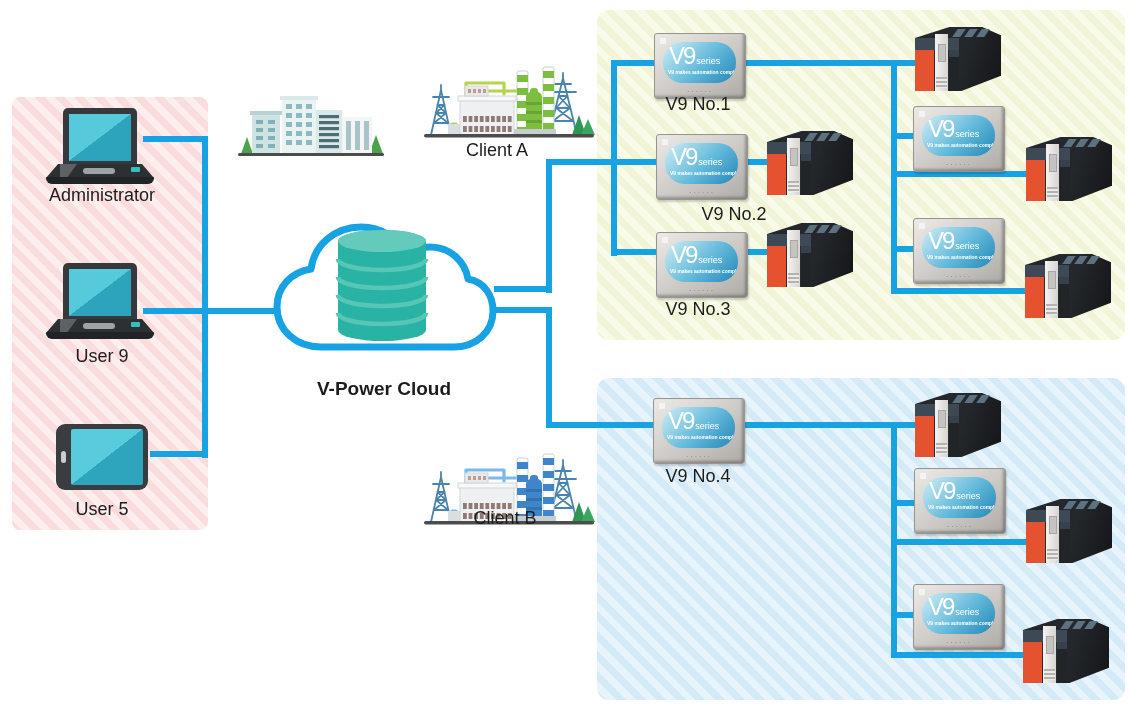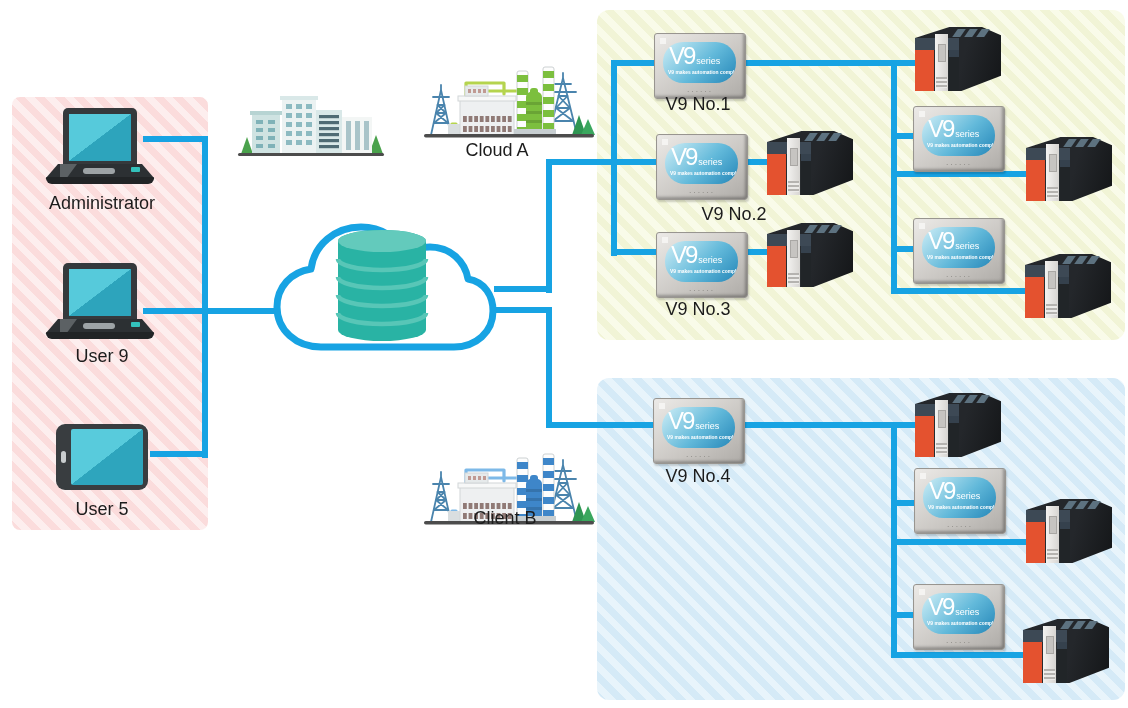--- a/index.html
+++ b/index.html
@@ -538,23 +538,24 @@
         <div class="plc-module">
           <i class="plc-slot"></i>
           <i class="plc-vent"></i>
         </div>
         <div class="plc-dark">
           <div class="plc-dtop"></div>
         </div>
       </div>
     </div>
 
-  <div class="lbl" style="left:32px;top:192px;width:140px">Administrator</div>
+  <div class="lbl" style="left:32px;top:184px;width:140px">Administrator</div>
   <div class="lbl" style="left:32px;top:345px;width:140px">User 9</div>
   <div class="lbl" style="left:32px;top:498px;width:140px">User 5</div>
-  <div class="lbl" style="left:427px;top:139px;width:140px">Cloud A</div>
+  <div class="lbl bold" style="left:284px;top:378px;width:200px">V-Power Cloud</div>
+  <div class="lbl" style="left:427px;top:139px;width:140px">Client A</div>
   <div class="lbl" style="left:435px;top:507px;width:140px">Client B</div>
   <div class="lbl" style="left:628px;top:93px;width:140px">V9 No.1</div>
   <div class="lbl" style="left:664px;top:203px;width:140px">V9 No.2</div>
   <div class="lbl" style="left:628px;top:298px;width:140px">V9 No.3</div>
   <div class="lbl" style="left:628px;top:465px;width:140px">V9 No.4</div>
 
 </div>
 
 </body></html>

